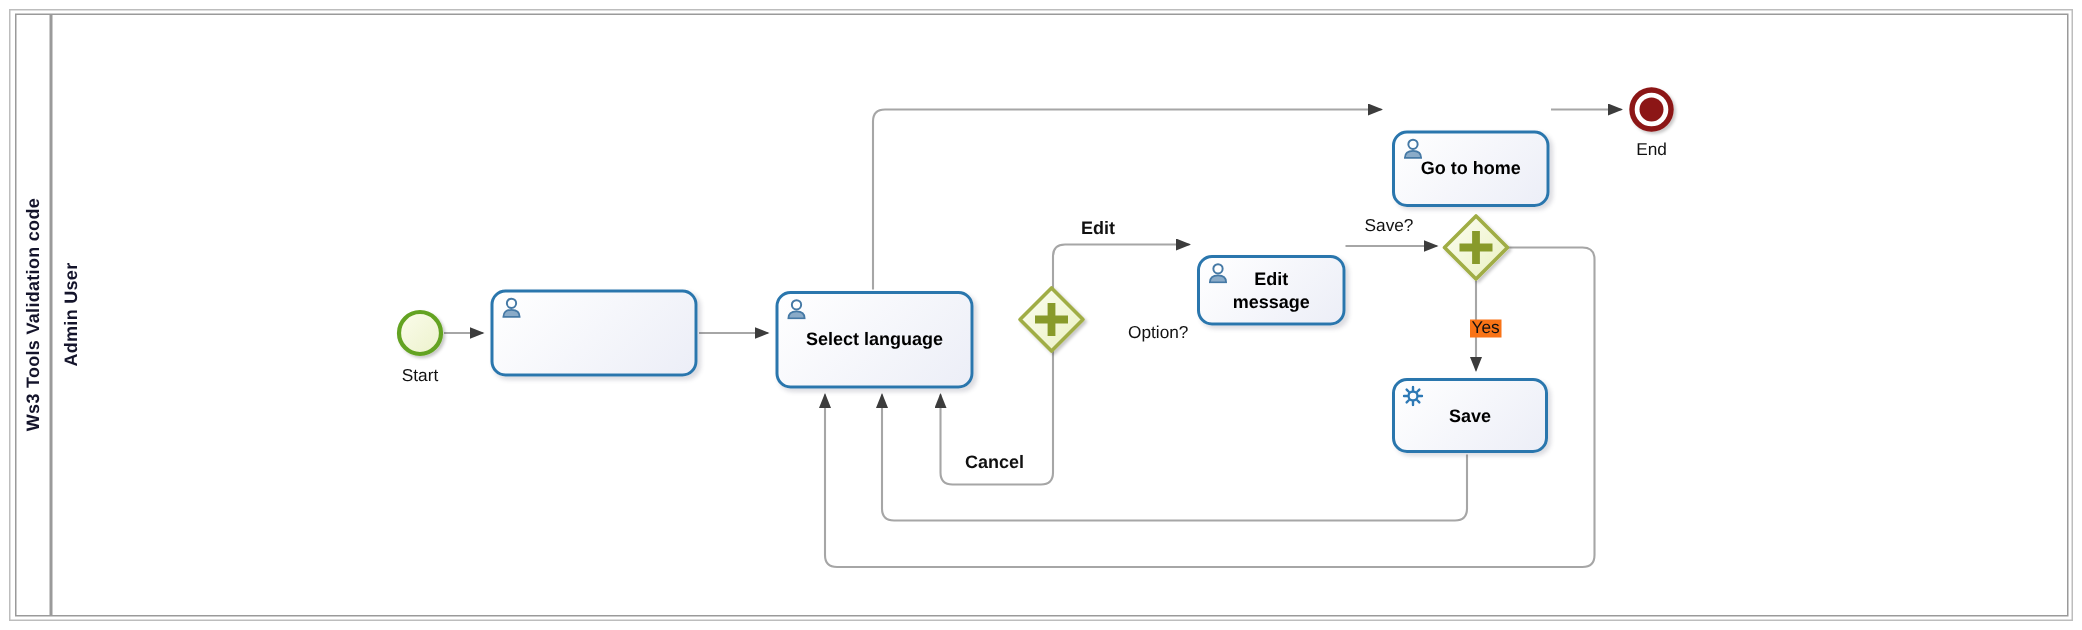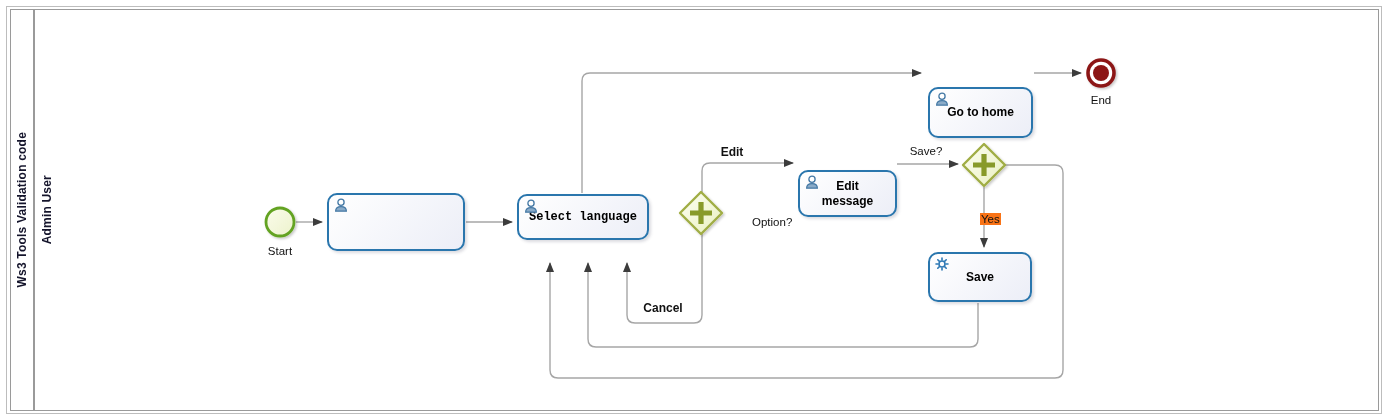--- a/index.html
+++ b/index.html
@@ -19,21 +19,21 @@
   .band-lane{width:23px;}
   .vtext{writing-mode:vertical-rl;transform:rotate(180deg);font-size:12px;font-weight:bold;color:#14142b;white-space:nowrap;letter-spacing:.2px;}
   svg.wires{position:absolute;left:0;top:0;width:1388px;height:420px;}
   .task{position:absolute;border:2.5px solid var(--taskBorder);border-radius:10px;
         background:linear-gradient(135deg,#ffffff 0%,#eceef7 100%);
         display:flex;align-items:center;justify-content:center;text-align:center;
         font-weight:bold;font-size:12px;line-height:1.2;color:#000;
         box-shadow:2px 2px 3px rgba(60,60,90,.18);}
   .task .icon{position:absolute;top:3px;left:5px;width:14px;height:14px;}
   #t-sv{left:327px;top:193px;width:138px;height:58px;}
-  #t-sl{left:517px;top:194px;width:132px;height:46px;font-family:Liberation Mono, monospace;}
+  #t-sl{left:517px;top:194px;width:132px;height:65px;}
   #t-em{left:798px;top:141px;width:99px;height:47px;margin-top:29px;}
   #t-em .task-label{max-width:58px;}
   #t-gh{left:928px;top:47px;width:105px;height:51px;margin-top:40px;}
   #t-save{left:928px;top:252px;width:104px;height:50px;}
   .lbl{position:absolute;font-size:11.5px;color:#111;white-space:nowrap;}
   .lbl.bold{font-weight:bold;font-size:12px;}
   .center{transform:translateX(-50%);}
   #lbl-start{left:280px;top:245px;}
   #lbl-end{left:1101px;top:94px;}
   #lbl-option{left:720px;top:216px;padding-left:32px;}

